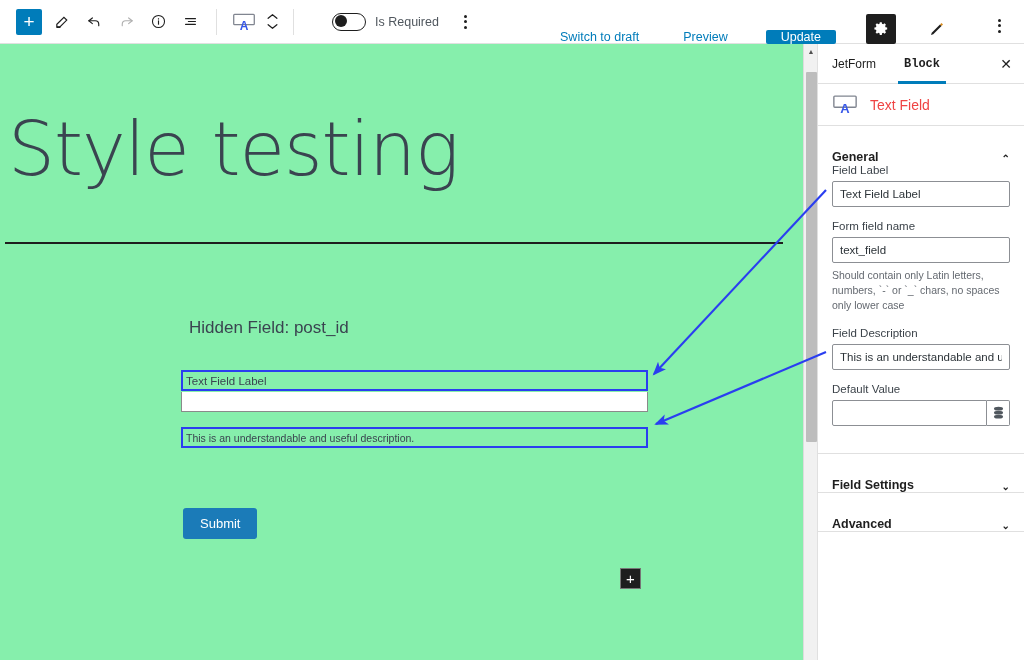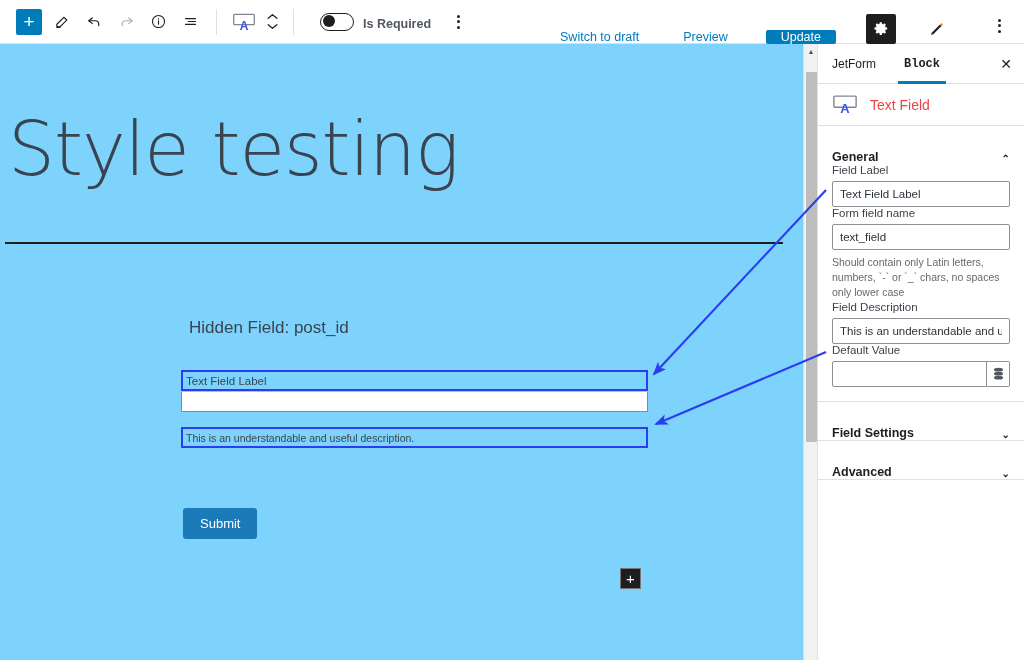--- a/index.html
+++ b/index.html
@@ -31,21 +31,21 @@
   }
   .tb-icon.ml { margin-left: 4px; }
   .tb-sep { width: 1px; height: 26px; background: #e0e0e0; margin: 0 10px; }
 
   .blocktype-icon {
     width: 34px; height: 36px; display: flex; align-items: center; justify-content: center; cursor: pointer;
   }
   .stepper { width: 22px; height: 36px; display: flex; flex-direction: column;
     align-items: center; justify-content: center; gap: 3px; cursor: pointer; color: #1e1e1e; }
 
-  .toggle-wrap { display: flex; align-items: flex-end; gap: 9px; margin-left: 16px; font-weight: bold; }
+  .toggle-wrap { display: flex; align-items: center; gap: 9px; margin-left: 28px; }
   .toggle {
     width: 34px; height: 18px; border-radius: 9px; border: 1.5px solid #1e1e1e;
     background: #fff; position: relative; cursor: pointer;
   }
   .toggle .knob {
     position: absolute; left: 2px; top: 1.5px; width: 12px; height: 12px;
     border-radius: 50%; background: #1e1e1e;
   }
   .toggle-label { font-size: 12.5px; color: #50575e; }
 
@@ -63,21 +63,21 @@
   .gear-btn {
     width: 30px; height: 30px; background: #1e1e1e; color: #fff; border-radius: 2px;
     display: flex; align-items: center; justify-content: center; margin-left: 10px; cursor: pointer;
   }
   .pen-btn { width: 30px; height: 30px; display: flex; align-items: center; justify-content: center;
     margin-left: 6px; cursor: pointer; }
 
   
   .canvas {
     position: absolute; left: 0; top: 44px; width: 803px; height: 616px;
-    background: #7dd3fc; overflow: hidden;
+    background: #86efac; overflow: hidden;
   }
   .post-title {
     position: absolute; left: 8px; top: 62px;
     font-size: 74px; font-weight: 300; color: #3a4450; letter-spacing: -1px;
     font-family: "DejaVu Sans", sans-serif;
   }
   .title-rule {
     position: absolute; left: 5px; top: 198px; width: 778px; height: 2px; background: #1e1e1e;
   }
   .hidden-field-text {
@@ -156,21 +156,21 @@
   .sb-blockhead .name { font-size: 14px; color: #ef4444; }
 
   .panel-head {
     height: 38px; display: flex; align-items: flex-end; padding: 0 14px;
     font-size: 12.5px; font-weight: bold; color: #1e1e1e; cursor: pointer;
   }
   .panel-head .chev { margin-left: auto; font-size: 10px; color: #1e1e1e; }
   .panel-body { padding: 0 14px 14px 14px; }
   .panel-sep { height: 1px; background: #e0e0e0; }
 
-  .fld { }
+  .fld { margin-bottom: 13px; }
   .fld-label { font-size: 11.5px; color: #3c434a; margin-bottom: 5px; }
   .fld-input {
     width: 100%; height: 26px; border: 1px solid #8c8f94; border-radius: 2px;
     background: #fff; font-size: 11.5px; color: #2c3338; padding: 0 7px;
     font-family: "Liberation Sans", sans-serif; outline: none;
   }
   .fld-help { font-size: 10.5px; color: #646970; line-height: 1.45; margin-top: 5px; }
   .fld-row { display: flex; }
   .fld-row .fld-input { border-radius: 2px 0 0 2px; }
   .db-btn {

